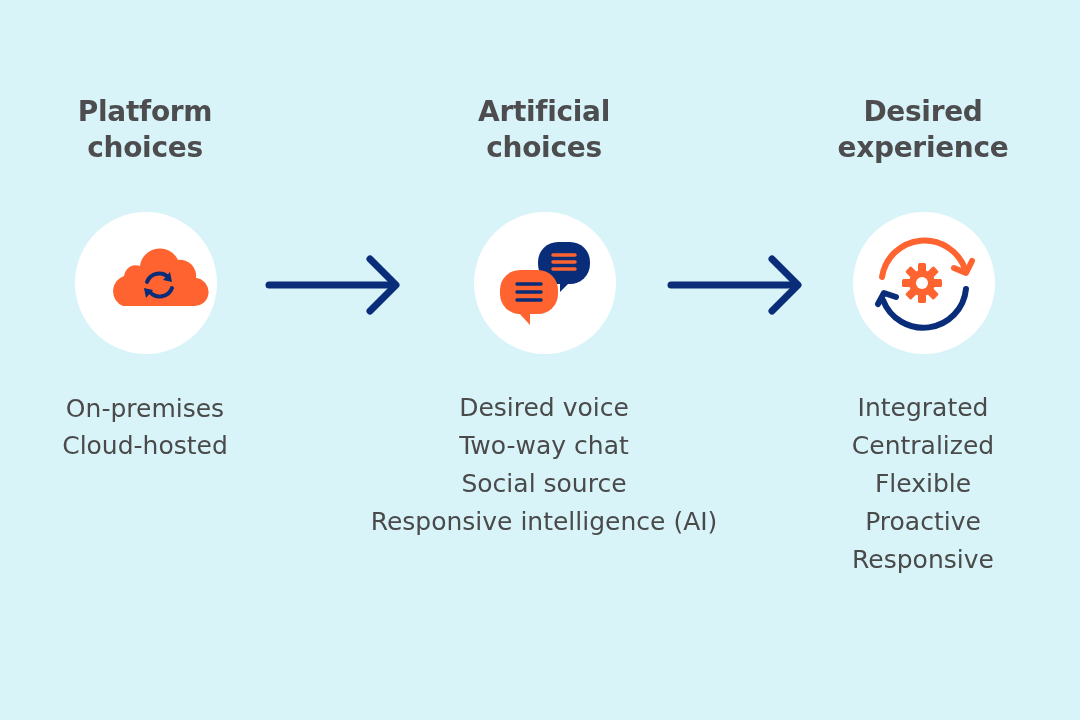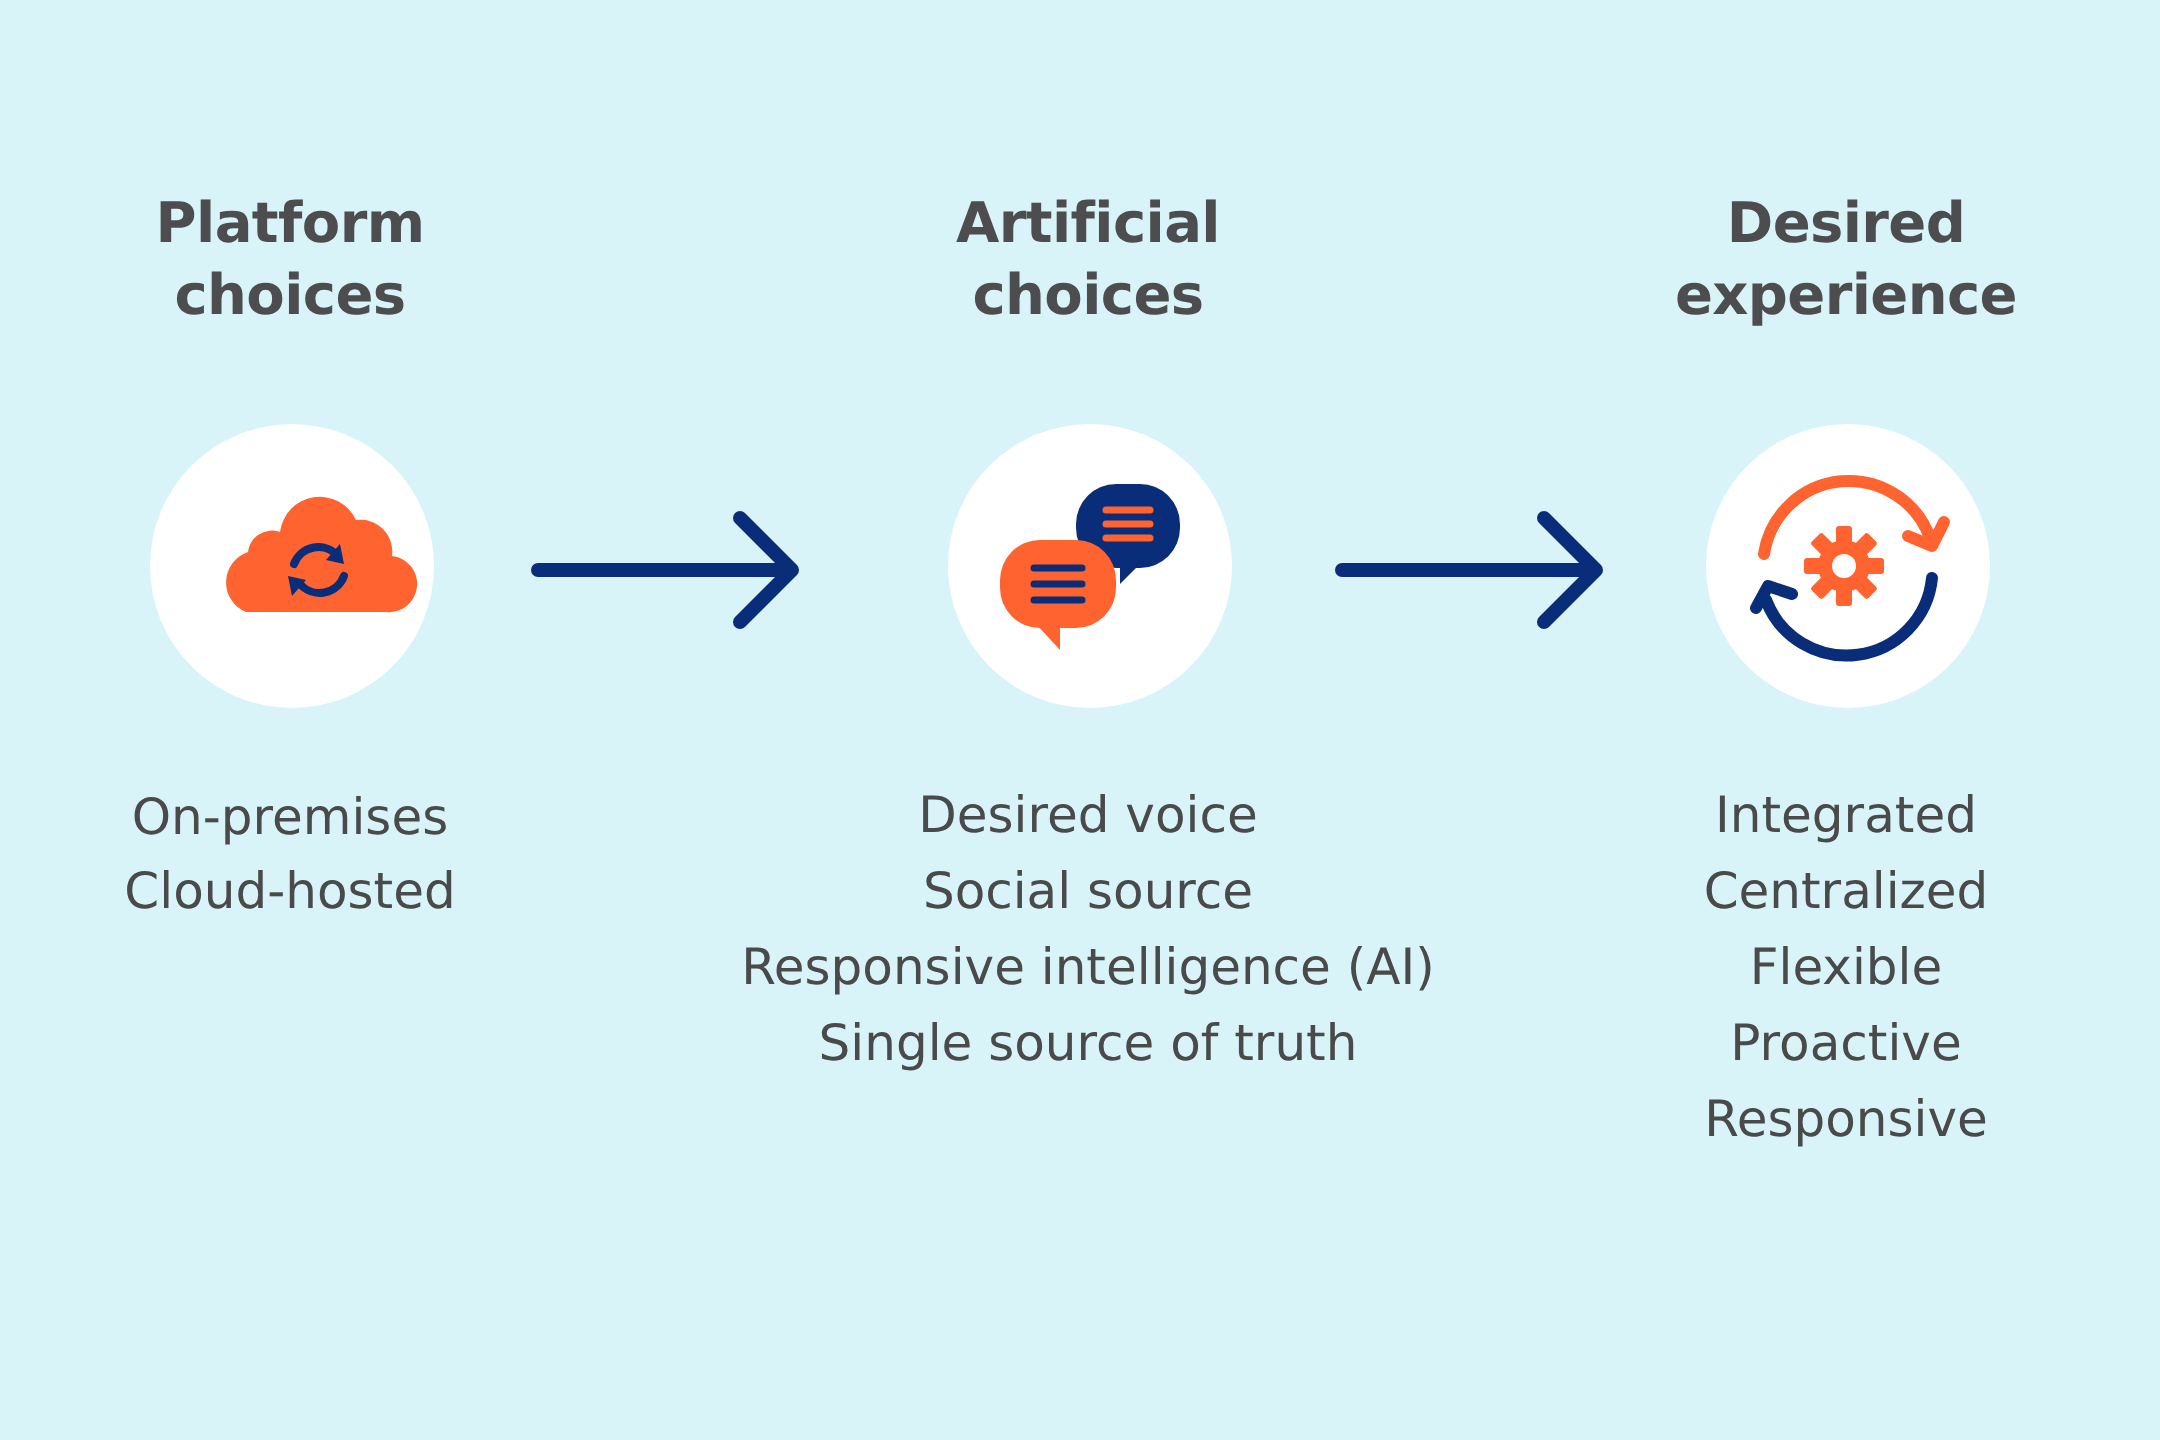--- a/index.html
+++ b/index.html
@@ -81,23 +81,23 @@
       <path d="M 56 96 L 56 113 L 44 100 Z" fill="#ff6430"></path>
       <g stroke="#0a2d7a" stroke-width="3.5" stroke-linecap="round">
         <line x1="43" y1="72" x2="67" y2="72"></line>
         <line x1="43" y1="80" x2="67" y2="80"></line>
         <line x1="43" y1="88" x2="67" y2="88"></line>
       </g>
     </svg>
   </div>
   <div class="items">
     <div>Desired voice</div>
+    <div>Two-way chat</div>
     <div>Social source</div>
     <div>Responsive intelligence (AI)</div>
-    <div>Single source of truth</div>
   </div>
 </div>
 
 <svg class="arrow arrow-2" viewBox="0 0 140 70">
   <line x1="7" y1="35" x2="132" y2="35" stroke="#0a2d7a" stroke-width="7" stroke-linecap="round"></line>
   <polyline points="108,9 134,35 108,61" fill="none" stroke="#0a2d7a" stroke-width="7" stroke-linecap="round" stroke-linejoin="round"></polyline>
 </svg>
 
 <div class="col col-3">
   <div class="title">

